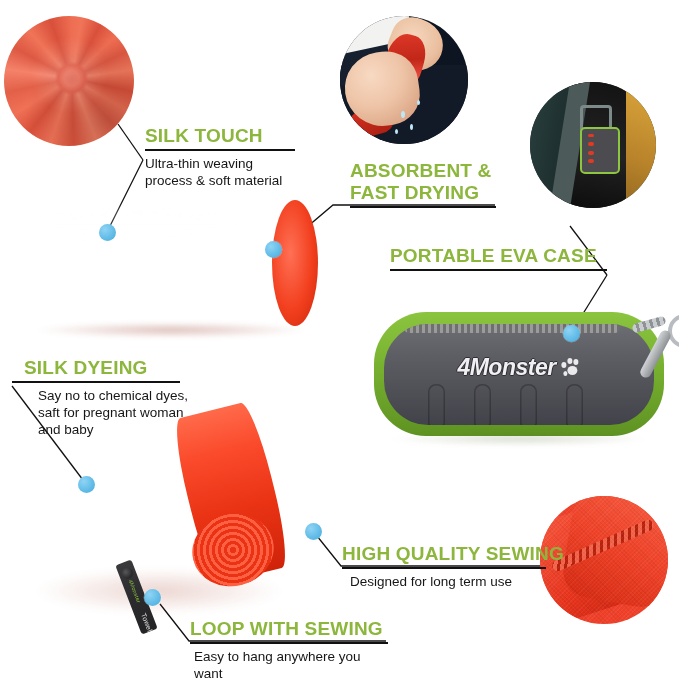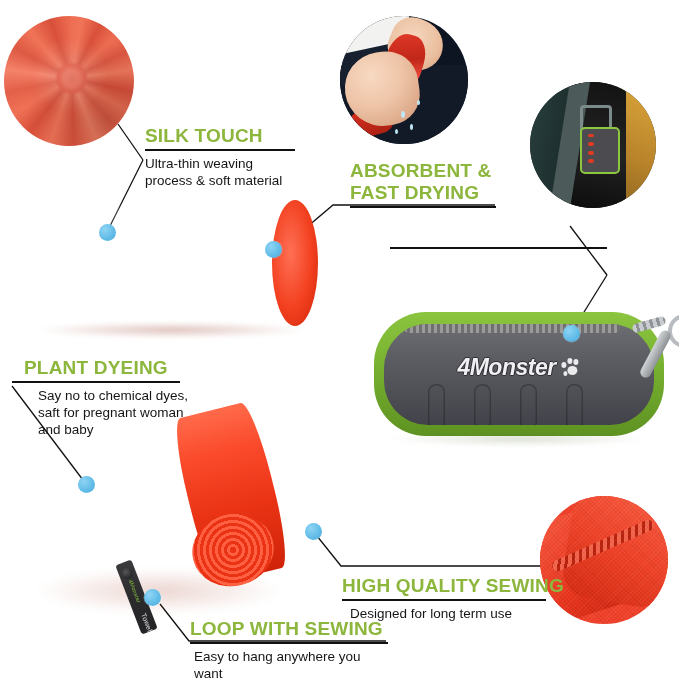--- a/index.html
+++ b/index.html
@@ -364,32 +364,33 @@
   </div>
 
   <div class="callout" style="left:145px;top:125px;width:150px;">
     <div class="c-head">SILK TOUCH</div>
     <div class="c-rule" style="width:150px;"></div>
     <div class="c-desc">Ultra-thin weaving
 process &amp; soft material</div>
   </div>
 
   <div class="callout" style="left:390px;top:245px;width:198px;">
+    <div class="c-head">PORTABLE EVA CASE</div>
     <div class="c-rule" style="width:217px;"></div>
   </div>
 
   <div class="callout" style="left:24px;top:357px;width:170px;">
-    <div class="c-head">PLANT DYEING</div>
+    <div class="c-head">SILK DYEING</div>
     <div class="c-rule" style="width:168px;margin-left:-12px;"></div>
     <div class="c-desc" style="margin-left:14px;">Say no to chemical dyes,
 saft for pregnant woman
 and baby</div>
   </div>
 
-  <div class="callout" style="left:342px;top:575px;width:204px;">
+  <div class="callout" style="left:342px;top:543px;width:204px;">
     <div class="c-head">HIGH QUALITY SEWING</div>
     <div class="c-rule" style="width:204px;"></div>
     <div class="c-desc" style="margin-left:8px;">Designed for long term use</div>
   </div>
 
   <div class="callout" style="left:190px;top:618px;width:198px;">
     <div class="c-head">LOOP WITH SEWING</div>
     <div class="c-rule" style="width:198px;"></div>
     <div class="c-desc" style="margin-left:4px;">Easy to hang anywhere you want</div>
   </div>

